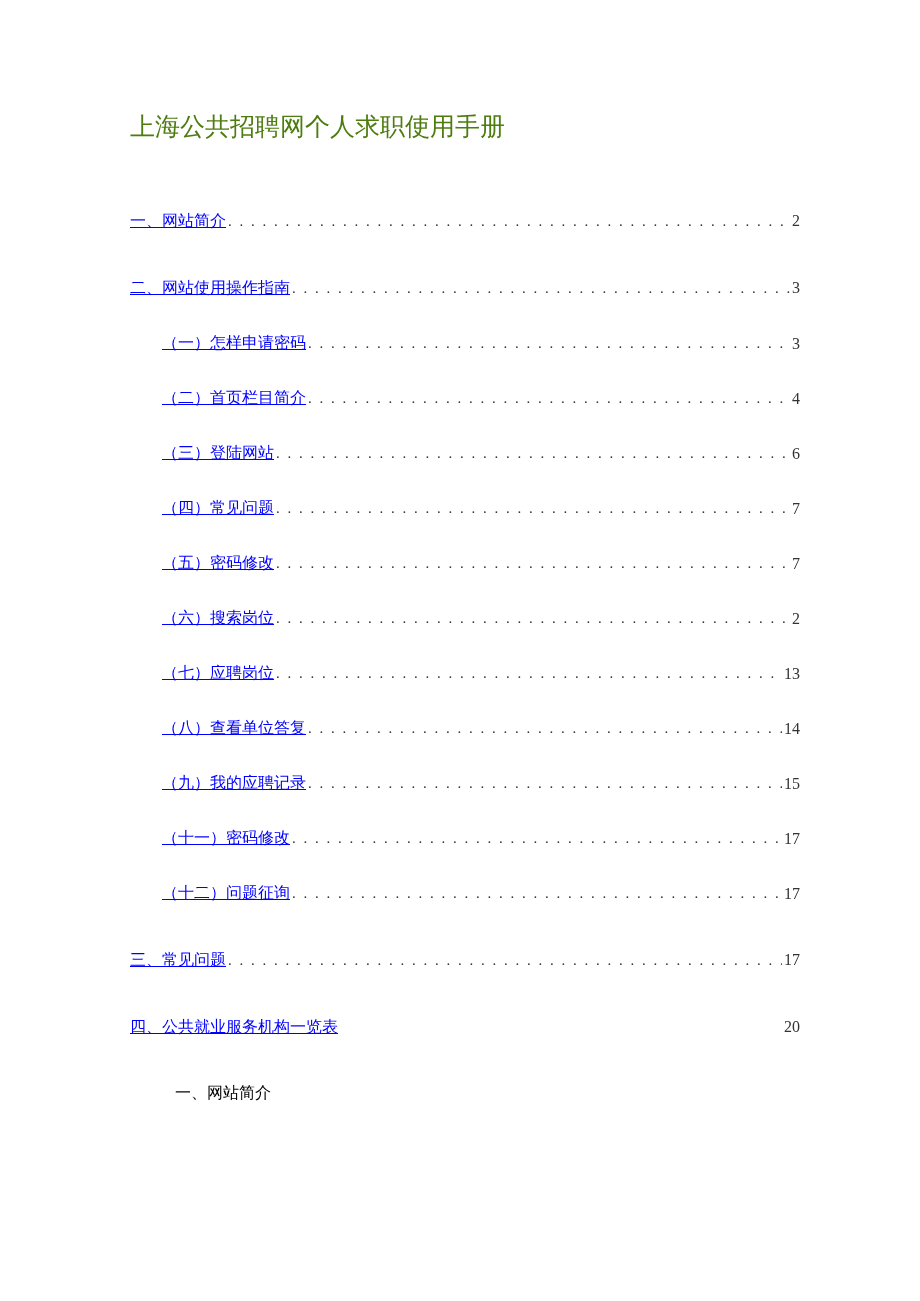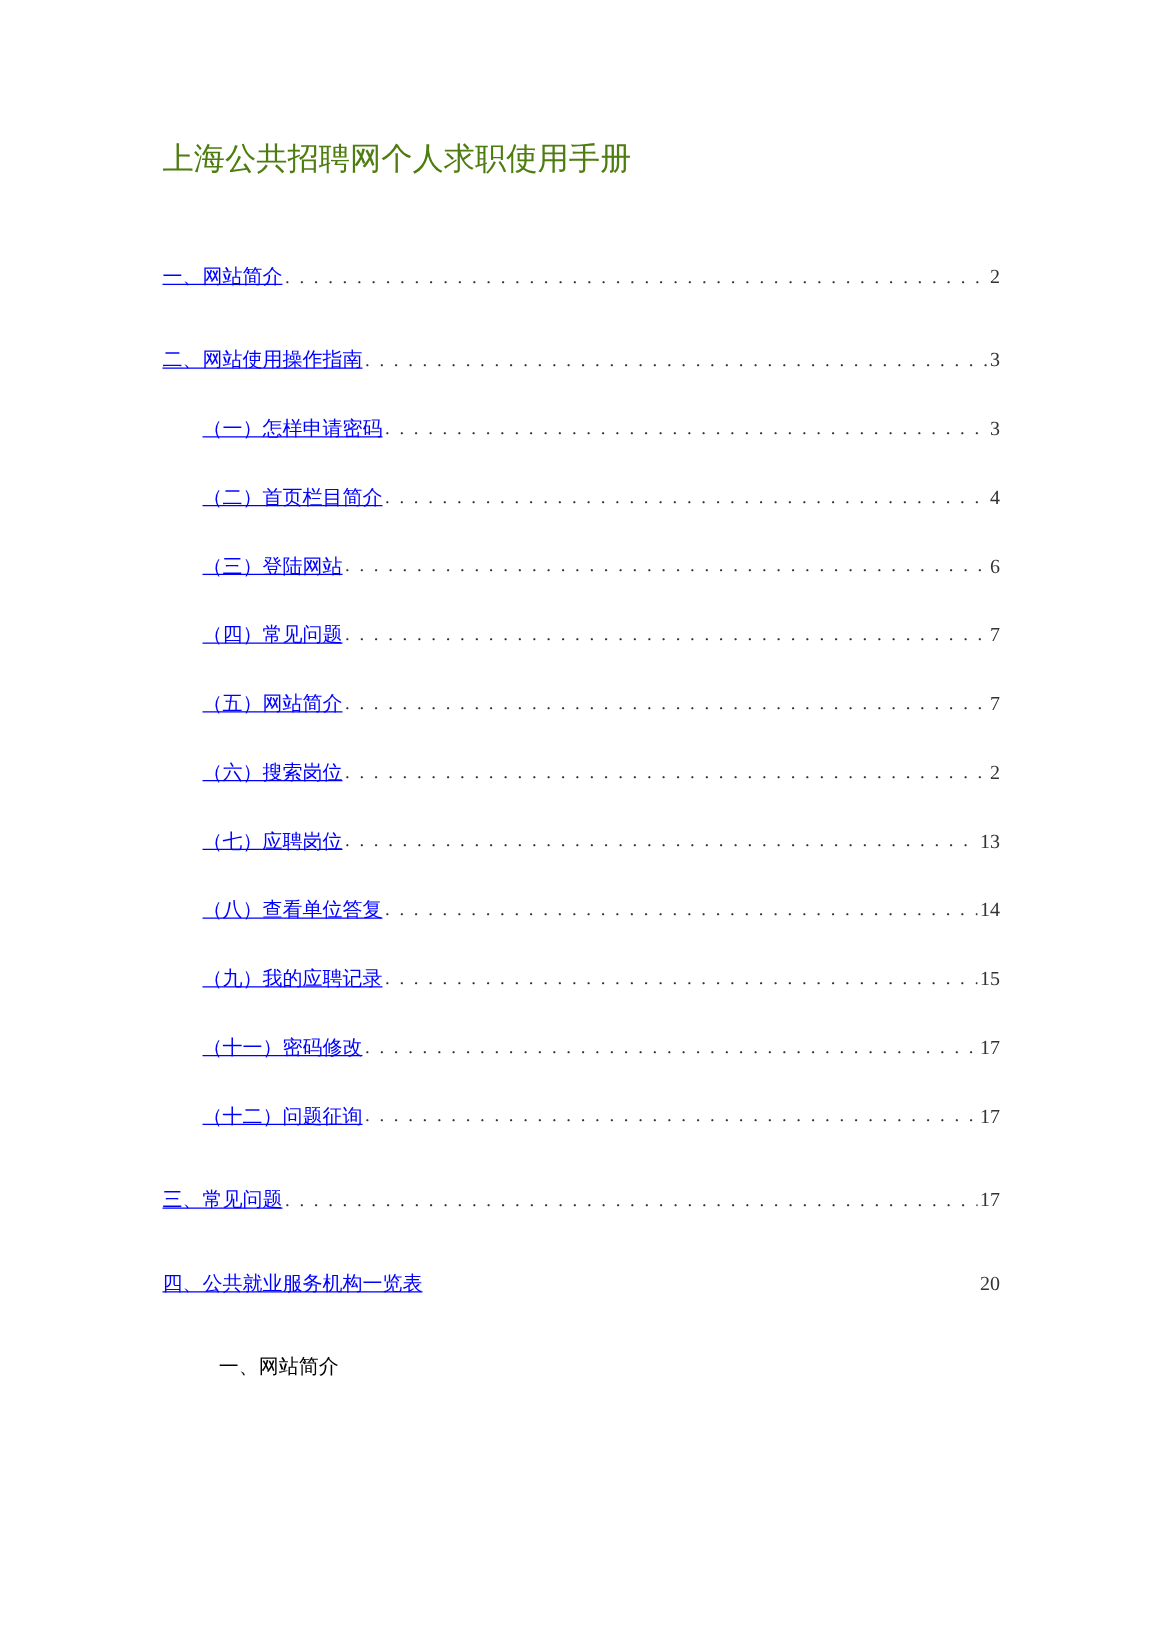--- a/index.html
+++ b/index.html
@@ -113,21 +113,21 @@
         <a class="toc-link" href="#">（三）登陆网站</a>
         <span class="toc-dots"></span>
         <span class="toc-page">6</span>
       </div>
       <div class="toc-entry level-2">
         <a class="toc-link" href="#">（四）常见问题</a>
         <span class="toc-dots"></span>
         <span class="toc-page">7</span>
       </div>
       <div class="toc-entry level-2">
-        <a class="toc-link" href="#">（五）网站简介</a>
+        <a class="toc-link" href="#">（五）密码修改</a>
         <span class="toc-dots"></span>
         <span class="toc-page">7</span>
       </div>
       <div class="toc-entry level-2">
         <a class="toc-link" href="#">（六）搜索岗位</a>
         <span class="toc-dots"></span>
         <span class="toc-page">2</span>
       </div>
       <div class="toc-entry level-2">
         <a class="toc-link" href="#">（七）应聘岗位</a>

